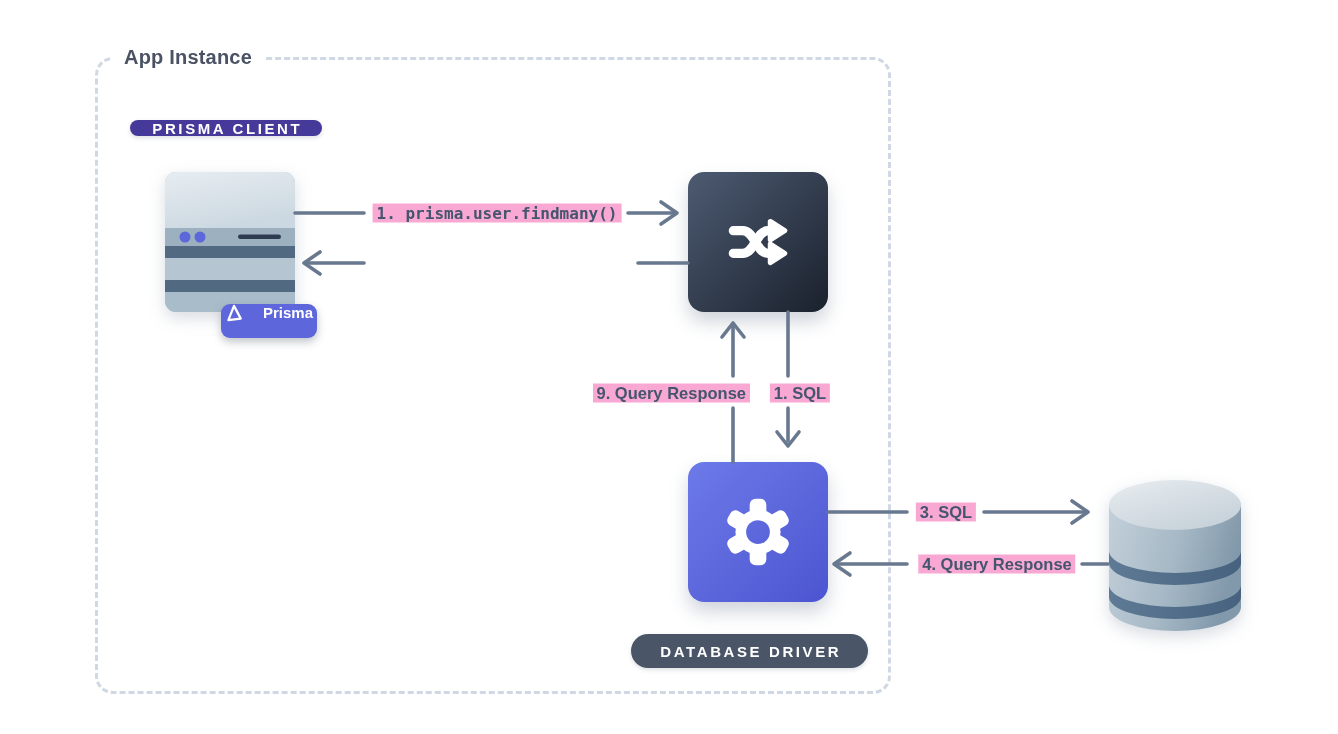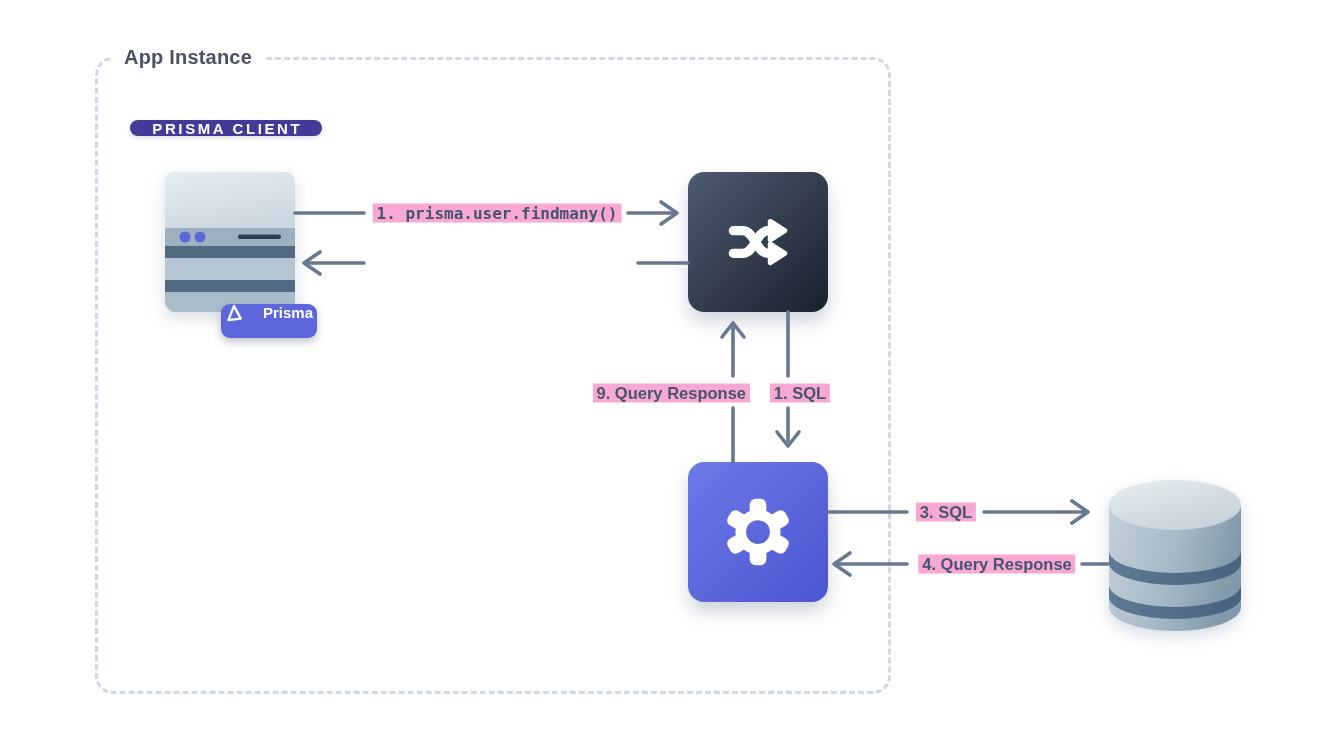--- a/index.html
+++ b/index.html
@@ -54,20 +54,21 @@
 </style>
 </head>
 <body>
 
 <div class="canvas">
 
   <div class="app-box"></div>
   <div class="app-title">App Instance</div>
 
   <div class="pill pill-indigo" style="left:130px;top:120px;width:192px;height:16px;">PRISMA CLIENT</div>
+  <div class="pill pill-slate" style="left:631px;top:634px;width:237px;height:34px;">DATABASE DRIVER</div>
 
   <div class="server">
     <svg viewBox="0 0 130 140" width="130" height="140" aria-hidden="true">
       <defs>
         <clipPath id="srvClip">
             <rect x="0" y="0" width="130" height="140" rx="11"></rect>
           </clipPath>
         <linearGradient id="srvTop" x1="0" y1="0" x2="0.4" y2="1">
           <stop offset="0" stop-color="#e7edf1"></stop>
             <stop offset="1" stop-color="#ccd8e1"></stop>

